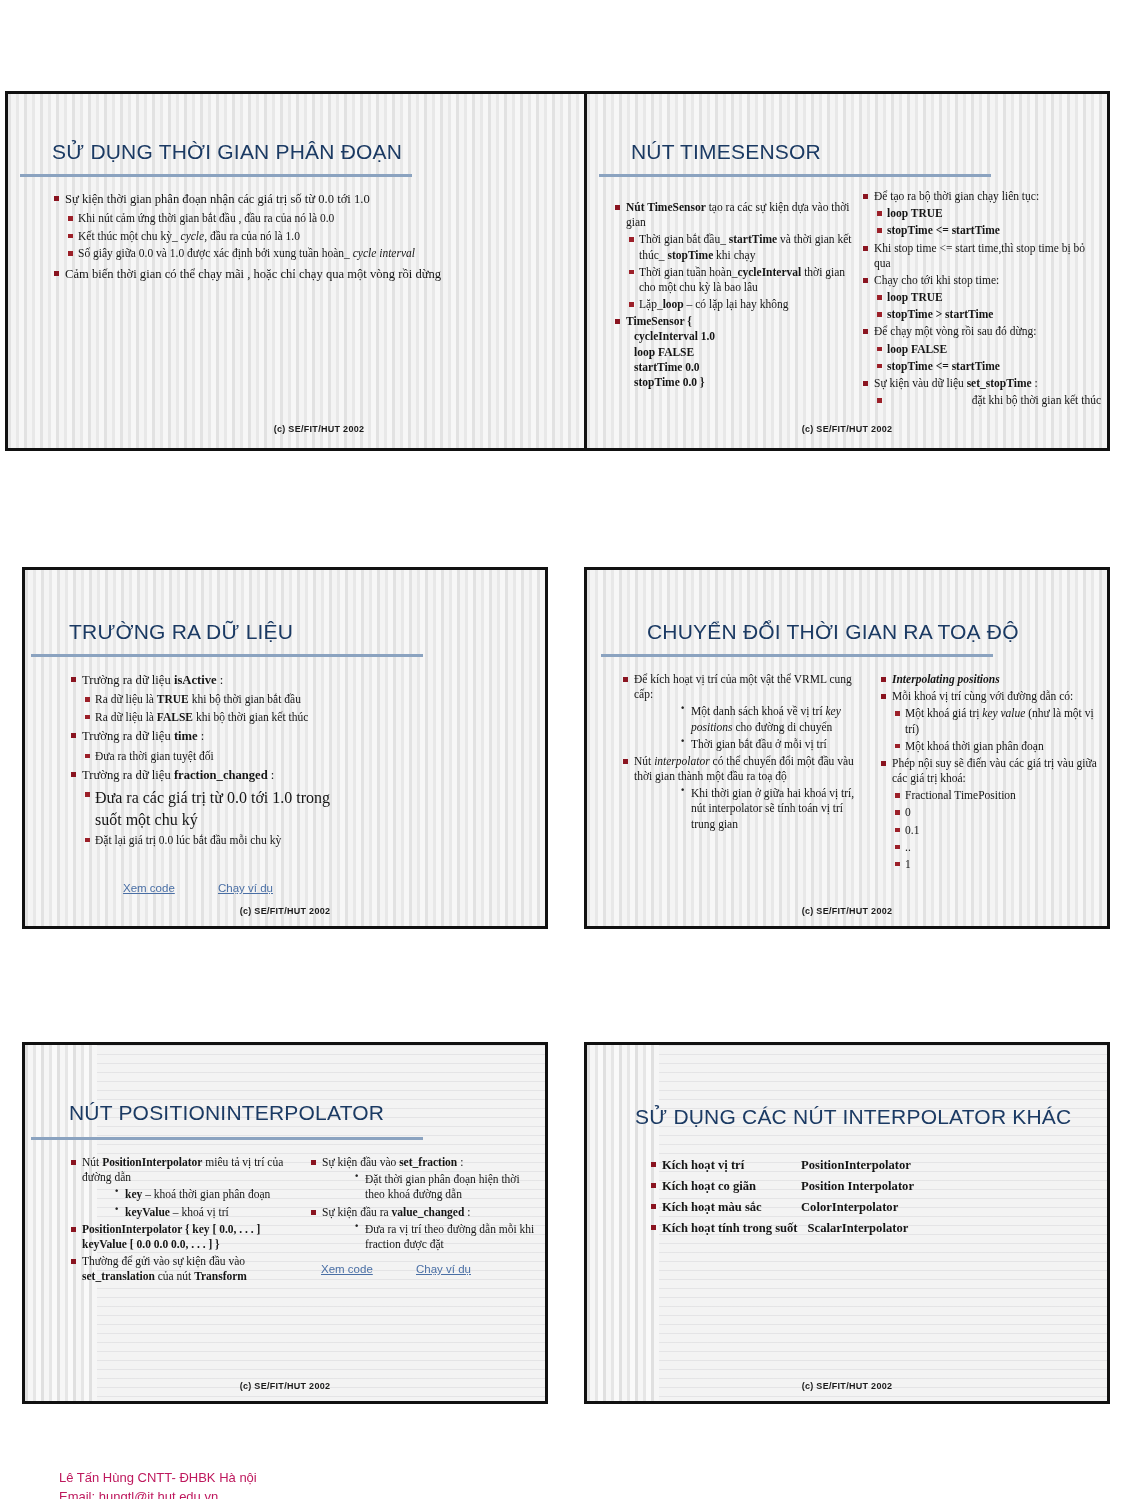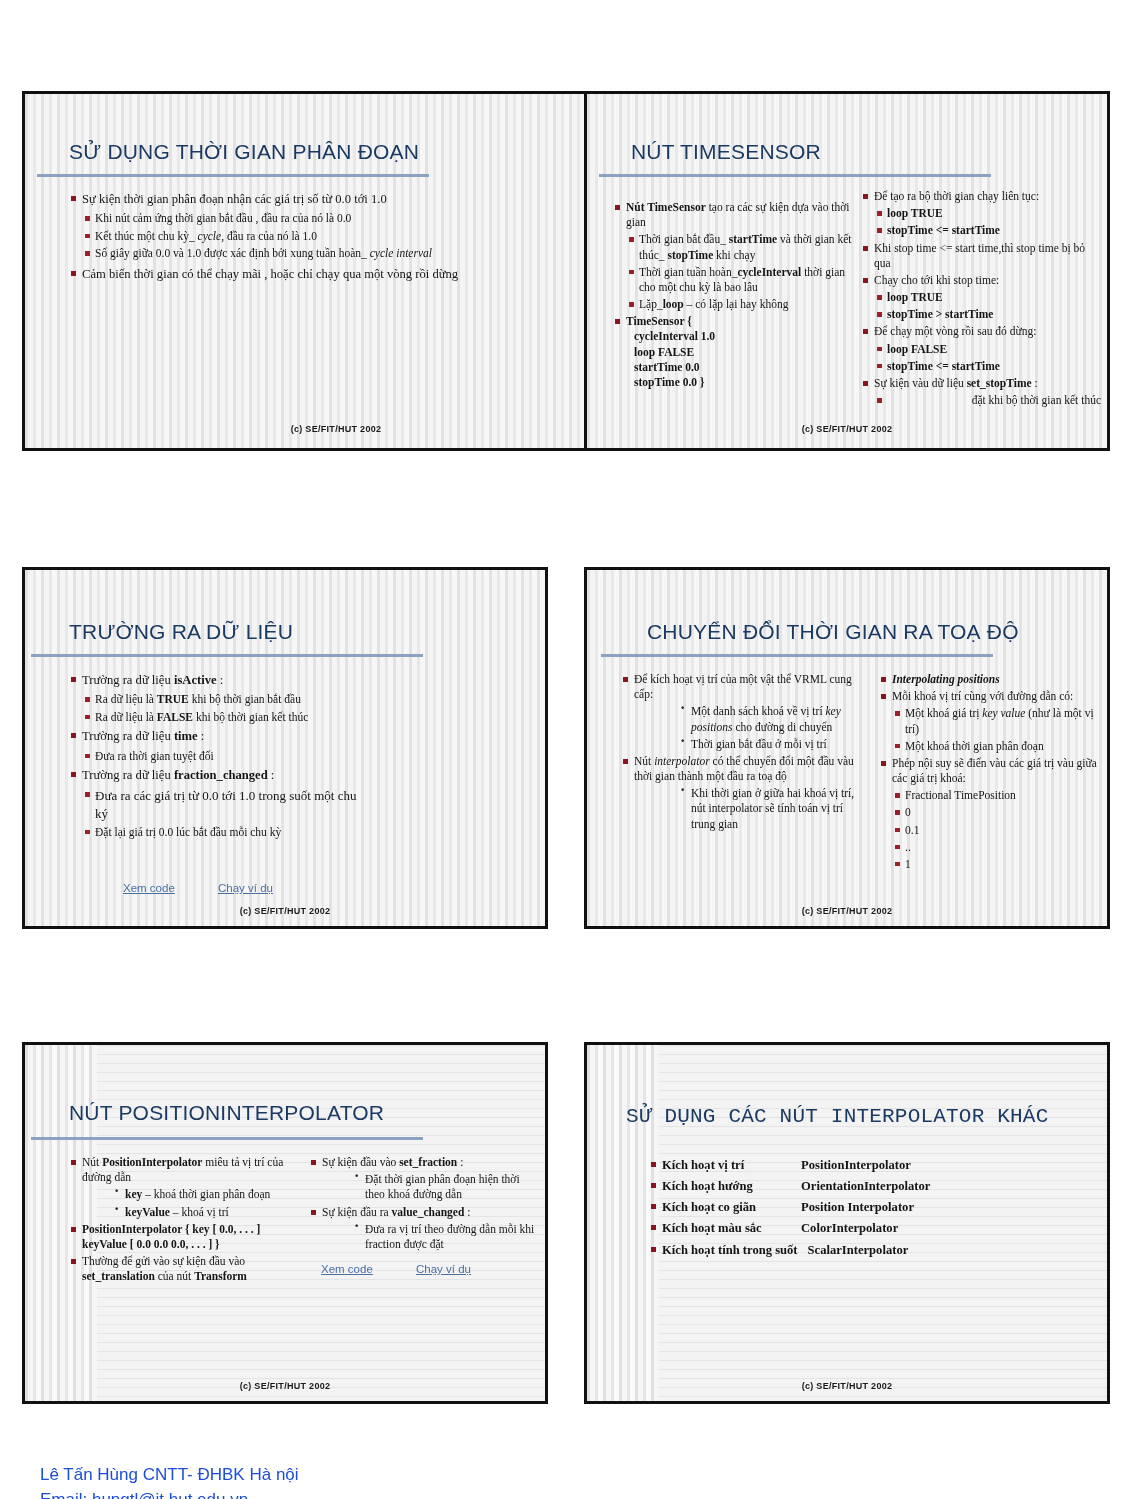--- a/index.html
+++ b/index.html
@@ -150,43 +150,43 @@
     text-align: center;
     font-size: 9px;
     font-weight: bold;
     color: #1a1a1a;
     letter-spacing: 0.3px;
   }
 
   
   .page-footer {
     position: absolute;
-    left: 40px;
+    left: 59px;
     bottom: 0px;
-    font-size: 17px;
-    color: #1d4ed8;
+    font-size: 13px;
+    color: #be185d;
     line-height: 1.45;
   }
   .page-footer .l2 {
     display: block;
     height: 11px;
     overflow: hidden;
   }
 
   
   .pair { display: flex; }
   .pair .a { width: 139px; font-weight: bold; }
   .pair .bcol { font-weight: bold; }
 </style>
 </head>
 <body>
 
 <div class="page">
 
-  <div class="slide bg-stripes" style="left:22px; top:91px; width:628px; height:360px;">
+  <div class="slide bg-stripes" style="left:5px; top:91px; width:628px; height:360px;">
     <div class="slide-body">
       <div class="slide-title" style="left:44px; top:46px;">SỬ DỤNG THỜI GIAN  PHÂN ĐOẠN</div>
       <div class="title-rule" style="left:12px; top:80px; width:392px;"></div>
 
       <div class="col big" style="left:44px; top:97px; width:452px;">
         <ul class="lvl">
           <li class="sq">
             <span>Sự kiện thời gian phân đoạn nhận các giá trị số từ 0.0 tới 1.0</span>
             <ul class="lvl ind1" style="margin-top:3px;">
               <li class="sq2" style="font-size:11.5px;">
@@ -306,21 +306,21 @@
             <span>Trường ra dữ liệu </span><b>time</b><span> :</span>
             <ul class="lvl ind1" style="margin-top:3px;">
               <li class="sq2" style="font-size:11.5px;">
                 <span>Đưa ra thời gian tuyệt đối</span>
               </li>
             </ul>
           </li>
           <li class="sq" style="margin-top:3px;">
             <span>Trường ra dữ liệu </span><b>fraction_changed</b><span> :</span>
             <ul class="lvl ind1" style="margin-top:3px;">
-              <li class="sq2" style="font-size:13px;">
+              <li class="sq2" style="font-size:16px;">
                 <span>Đưa ra các giá trị từ  0.0 tới 1.0  trong suốt một chu ký</span>
               </li>
               <li class="sq2" style="font-size:11.5px;">
                 <span>Đặt lại giá trị 0.0 lúc bắt đầu mỗi chu kỳ</span>
               </li>
             </ul>
           </li>
         </ul>
       </div>
 
@@ -448,39 +448,33 @@
         </div>
       </div>
 
       <div class="slide-footer" style="top:336px;">(c) SE/FIT/HUT 2002</div>
     </div>
   </div>
 
   <div class="slide bg-lined" style="left:584px; top:1042px; width:526px; height:362px;">
     <div class="left-stripes"></div>
     <div class="slide-body">
-      <div class="slide-title" style="left:39px; top:60px;font-family:Liberation Mono, monospace;">SỬ DỤNG CÁC NÚT INTERPOLATOR KHÁC</div>
+      <div class="slide-title" style="left:48px; top:60px;">SỬ DỤNG CÁC NÚT INTERPOLATOR KHÁC</div>
       <div class="title-rule" style="left:14px; top:94px; width:0px;"></div>
 
       <div class="col big" style="left:62px; top:112px; width:430px;">
         <ul class="lvl">
           <li class="sq" style="margin-bottom:4px;">
             <div class="pair">
               <span class="a">Kích hoạt vị trí</span>
               <span class="bcol">PositionInterpolator</span>
             </div>
           </li>
           <li class="sq" style="margin-bottom:4px;">
             <div class="pair">
-              <span class="a">Kích hoạt hướng</span>
-              <span class="bcol">OrientationInterpolator</span>
-            </div>
-          </li>
-          <li class="sq" style="margin-bottom:4px;">
-            <div class="pair">
               <span class="a">Kích hoạt co giãn</span>
               <span class="bcol">Position Interpolator</span>
             </div>
           </li>
           <li class="sq" style="margin-bottom:4px;">
             <div class="pair">
               <span class="a">Kích hoạt màu sắc</span>
               <span class="bcol">ColorInterpolator</span>
             </div>
           </li>

